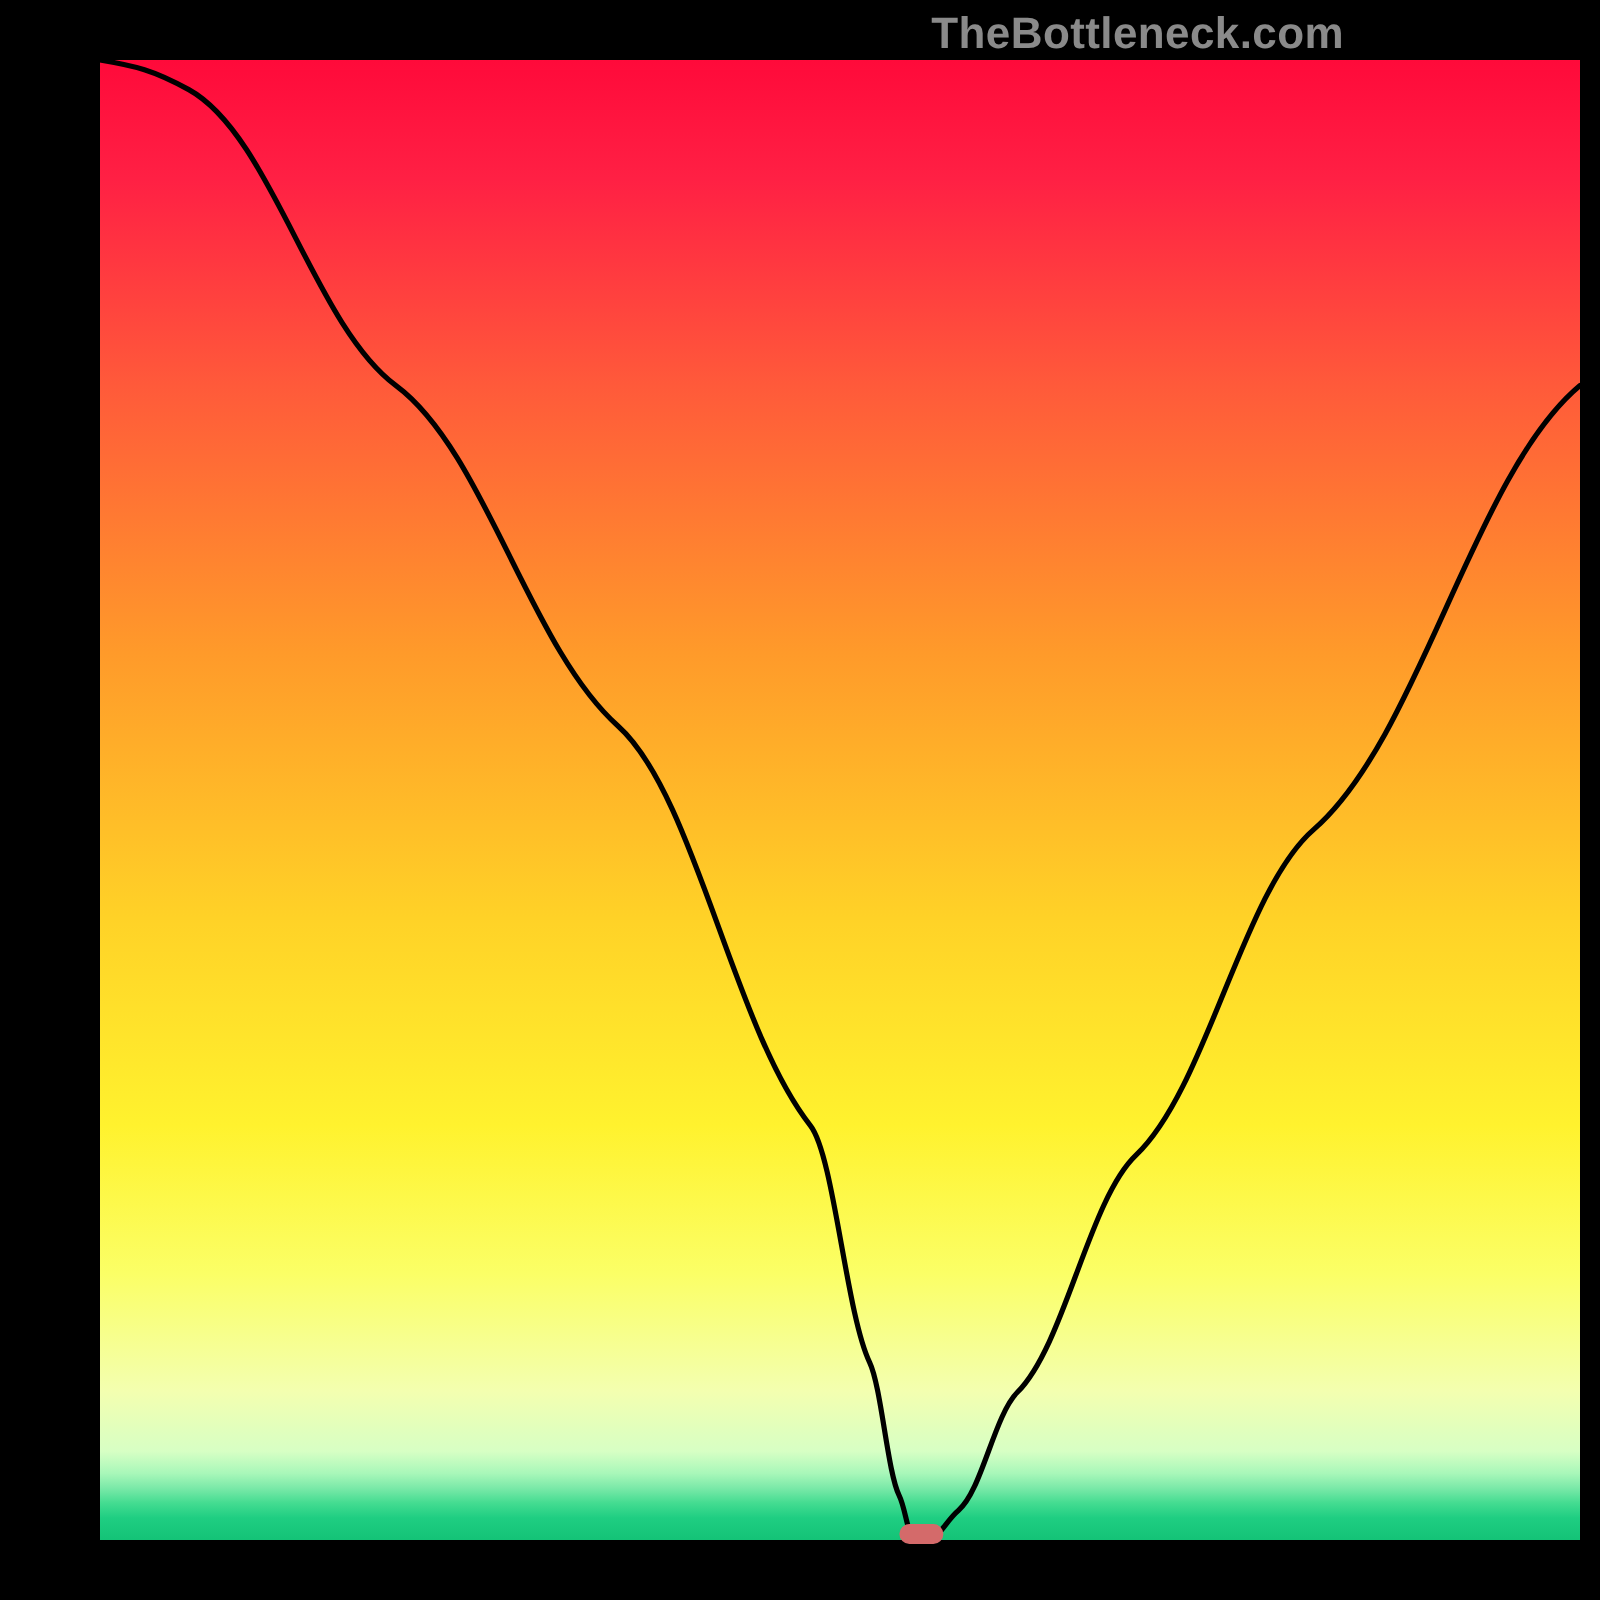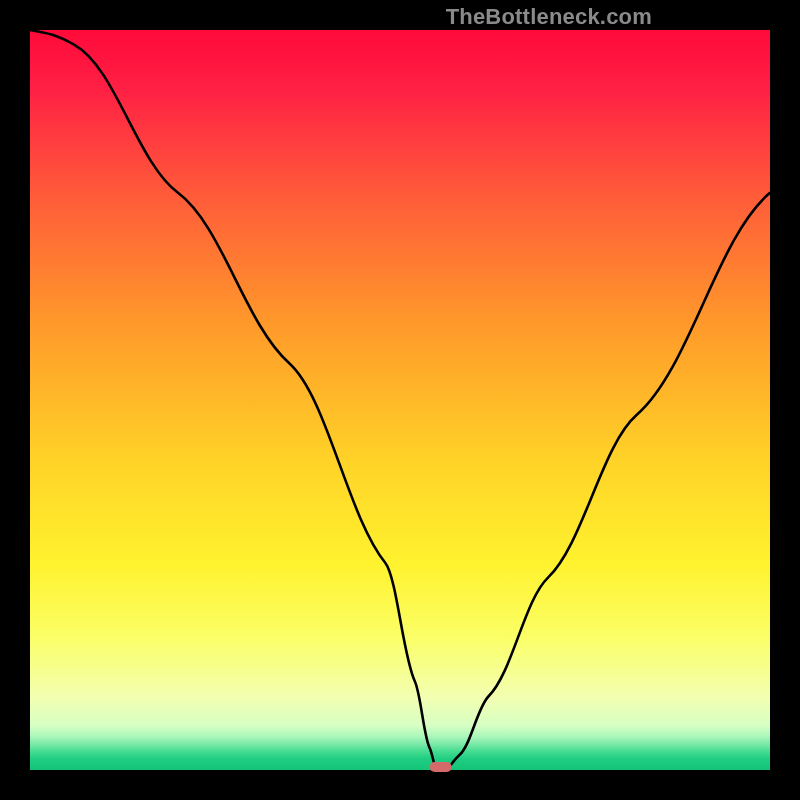--- a/index.html
+++ b/index.html
@@ -7,20 +7,21 @@
     padding: 0;
     width: 800px;
     height: 800px;
     background: #000;
     overflow: hidden;
   }
   .stage {
     position: relative;
     width: 668px;
     height: 800px;
+    padding-left: 20px;
   }
   .watermark {
     position: absolute;
     top: 4px;
     right: 16px;
     font-family: Arial, Helvetica, sans-serif;
     font-size: 22px;
     font-weight: 600;
     color: #8a8a8a;
     letter-spacing: 0.2px;

